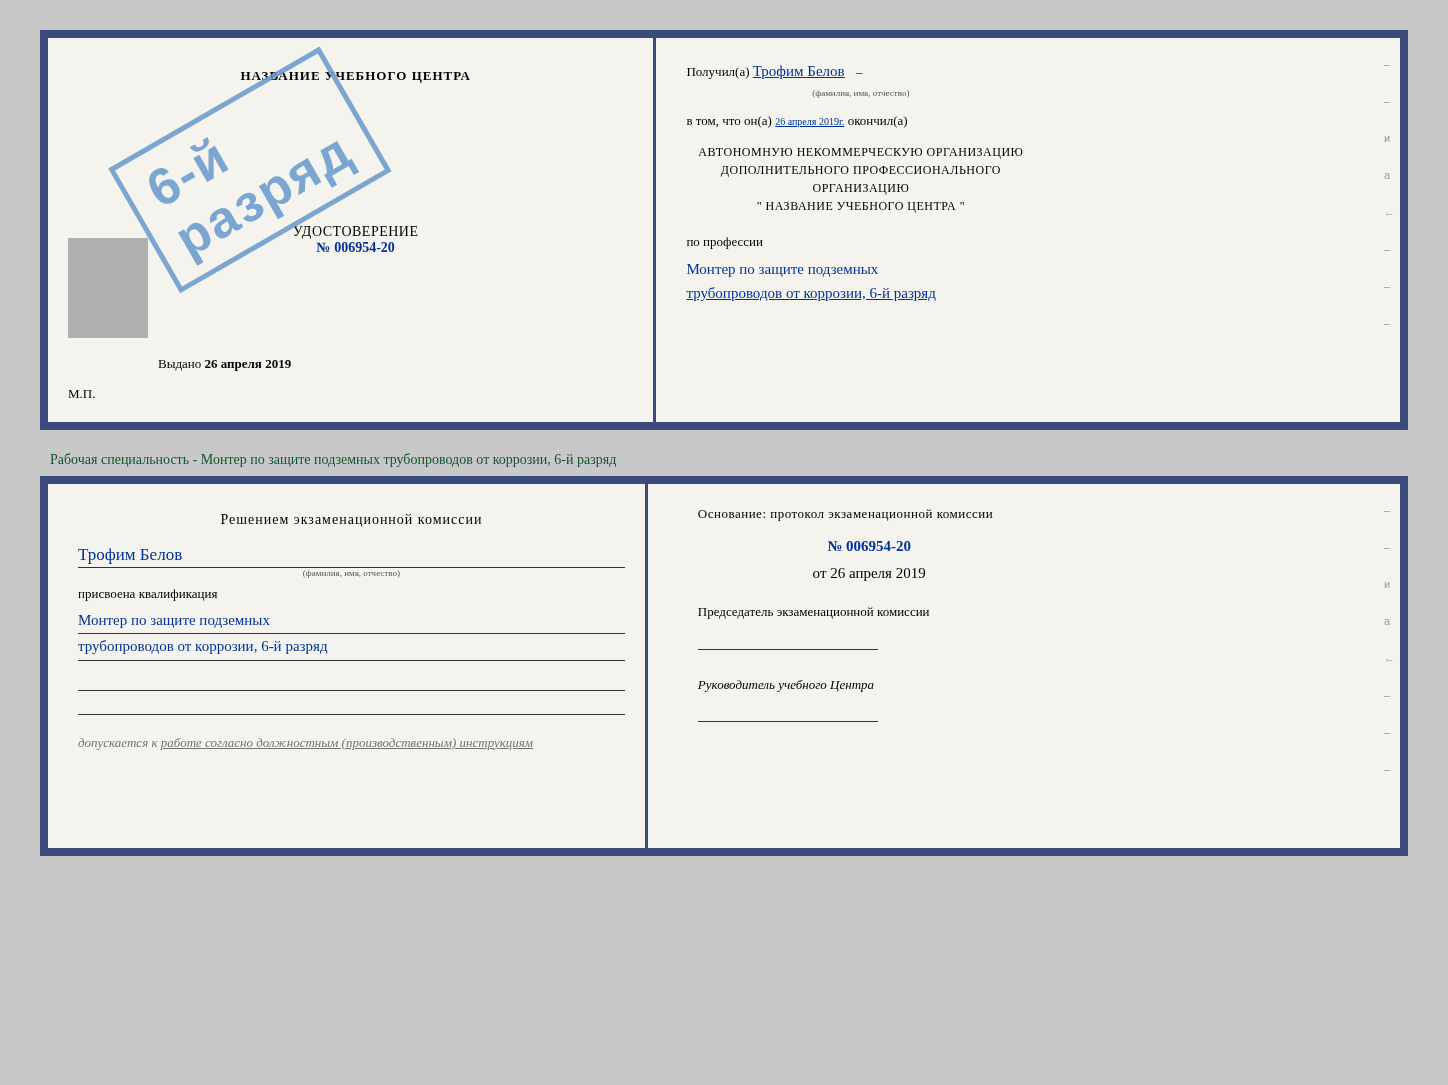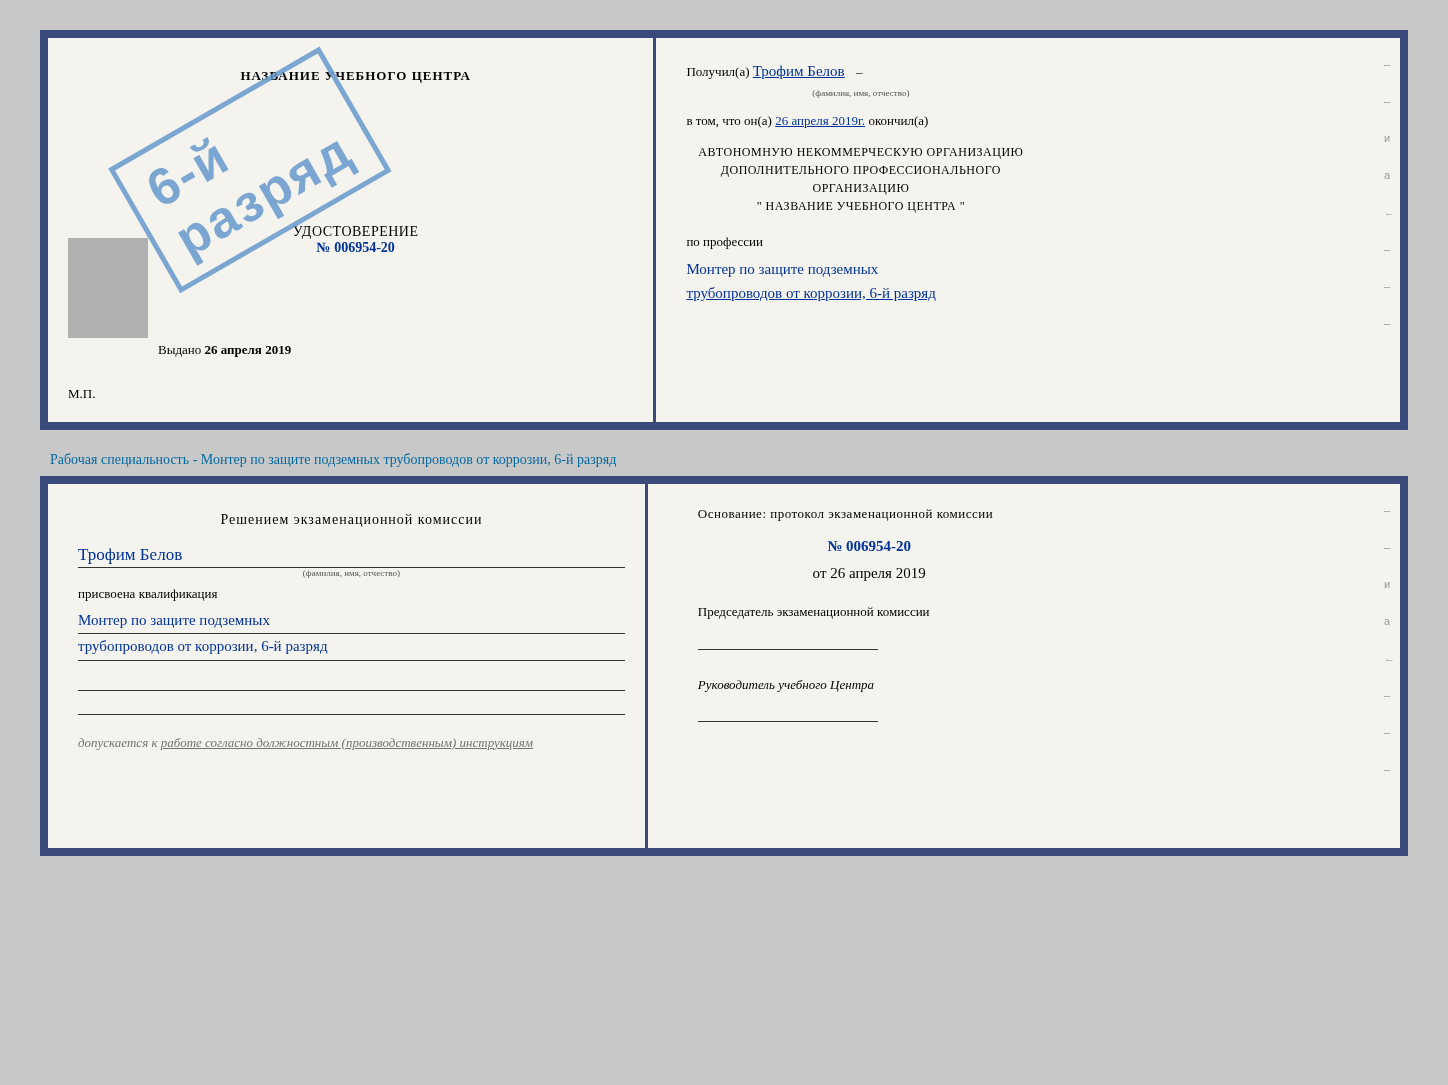--- a/index.html
+++ b/index.html
@@ -88,21 +88,21 @@
       width: 80px;
       height: 100px;
       background: #b0b0b0;
       position: absolute;
       left: 20px;
       top: 200px;
     }
 
     .cert-vydano {
       position: absolute;
-      bottom: 64px;
+      bottom: 50px;
       left: 110px;
       font-size: 13px;
     }
 
     .cert-vydano span {
       font-weight: normal;
       font-size: 13px;
     }
 
     .mp-label {
@@ -161,21 +161,21 @@
       font-family: 'Segoe Script', 'Comic Sans MS', cursive;
       color: #003399;
       font-size: 15px;
       line-height: 1.6;
     }
 
     
     .separator-text {
       font-size: 14px;
       padding: 8px 0 6px 10px;
-      color: #0369a1;
+      color: #14532d;
       line-height: 1.4;
     }
 
     
     .certificate-bottom {
       display: flex;
       background: #f5f3ee;
       border: 8px solid #3a4a7a;
       min-height: 380px;
       gap: 20px;
@@ -353,21 +353,21 @@
 
         <div class="poluchil-line">
           <span>Получил(а)</span>
           <span class="handwritten">Трофим Белов</span>
           <span style="margin: 0 8px;">–</span>
           <small class="small-label">(фамилия, имя, отчество)</small>
         </div>
 
         <div class="vtom-line">
           <span>в том, что он(а)</span>
-          <span class="handwritten" style="font-size:13px;">26 апреля 2019г.</span>
+          <span class="handwritten" style="font-size:10px;">26 апреля 2019г.</span>
           <span>окончил(а)</span>
         </div>
 
         <div class="org-block">
           <div>АВТОНОМНУЮ НЕКОММЕРЧЕСКУЮ ОРГАНИЗАЦИЮ</div>
           <div>ДОПОЛНИТЕЛЬНОГО ПРОФЕССИОНАЛЬНОГО ОРГАНИЗАЦИЮ</div>
           <div>"   НАЗВАНИЕ УЧЕБНОГО ЦЕНТРА   "</div>
         </div>
 
         <div class="po-professii">по профессии</div>

